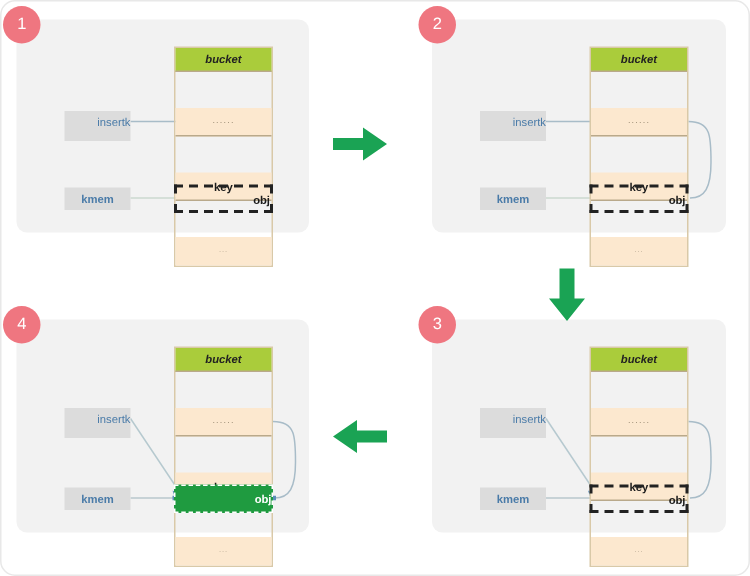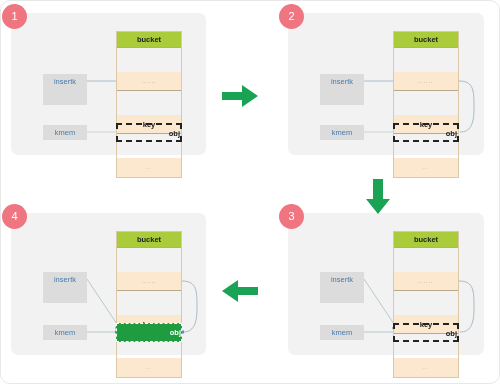--- a/index.html
+++ b/index.html
@@ -66,20 +66,21 @@
     white-space: nowrap;
   }
   .bucket-row:last-child { border-bottom: none; }
   .row-head {
     background: #aacc3b;
     height: 16px;
     line-height: 16px;
     font-size: 7.5px;
     font-weight: bold;
     color: #222;
+    font-style: italic;
   }
   .row-fill {
     background: #fce8cf;
     height: 19px;
     line-height: 19px;
     margin-top: 24px;
   }
   .row-dots {
     font-size: 6px;
     letter-spacing: 0.8px;
@@ -99,22 +100,22 @@
   
   .var-label {
     position: absolute;
     background: #dcdcdc;
     color: #4a7ba8;
     font-size: 7.5px;
     text-align: center;
     box-sizing: border-box;
     z-index: 3;
   }
-  .var-insertk { width: 44px; height: 31px; line-height: 15px; }
-  .var-kmem    { width: 44px; height: 15px; line-height: 15px; }
+  .var-insertk { width: 44px; height: 20px; line-height: 15px; text-align: right; }
+  .var-kmem    { width: 44px; height: 15px; line-height: 15px; font-weight: bold; }
 
   
   .obj-box {
     position: absolute;
     width: 66px;
     height: 19px;
     line-height: 17px;
     text-align: right;
     font-size: 7.5px;
     font-weight: bold;

